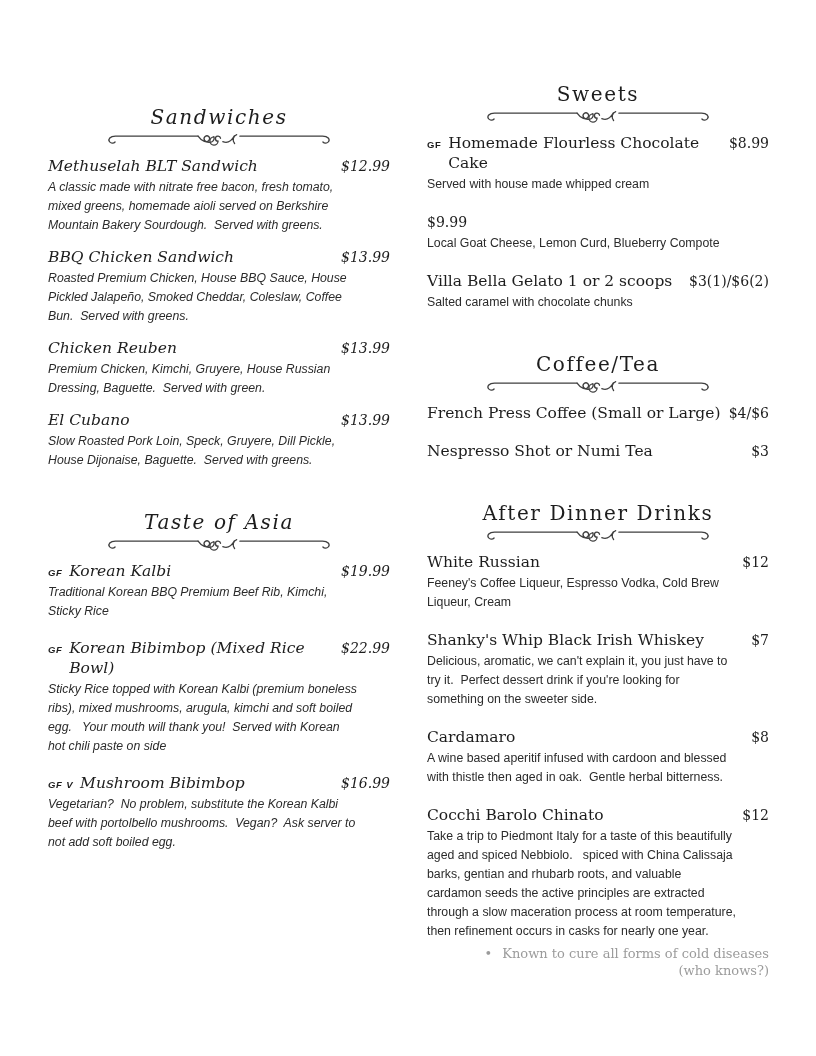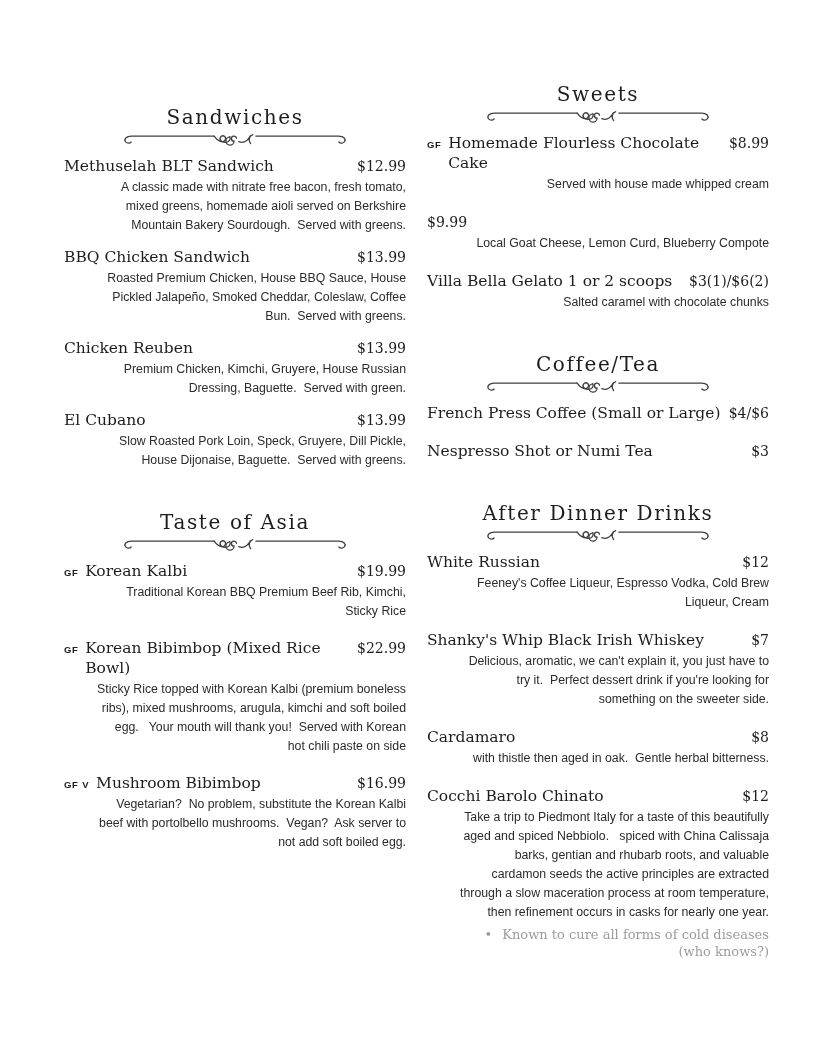--- a/index.html
+++ b/index.html
@@ -1,21 +1,21 @@
 <!DOCTYPE html>
 <html style="--ink: #1d1d1d; --desc: #2b2b2b; --muted: #9b9b9b; --ornament: #3f3f3f;"><head>
 <meta charset="utf-8">
 <style>
   html,body{margin:0;padding:0;background:#ffffff;}
   .page{
     position:relative;width:816px;height:1056px;background:#fff;overflow:hidden;
     font-family:"Liberation Sans",sans-serif;color:var(--ink,#1d1d1d);
   }
   .col{position:absolute;width:342px;}
-  .col-left{left:64px;top:105px;}
+  .col-left{left:48px;top:105px;font-style:italic;}
   .col-right{left:427px;top:82px;}
 
   .section{margin-bottom:40px;}
   .section-header{text-align:center;margin-bottom:9px;}
   .section-title{
     font-family:"DejaVu Serif","Liberation Serif",serif;font-weight:normal;
     font-size:20px;line-height:24px;letter-spacing:1.6px;margin:0;color:var(--ink,#1d1d1d);
   }
   .ornament{width:228px;height:16px;display:block;margin:2px auto 0;color:var(--ornament,#3f3f3f);}
 
@@ -24,21 +24,21 @@
   .section-taste-of-asia .item{margin-bottom:17px;}
   .item:last-child{margin-bottom:0;}
 
   .item-head{display:flex;justify-content:space-between;align-items:flex-start;line-height:20px;}
   .item-title{display:inline-flex;align-items:baseline;gap:7px;}
   .badges{display:inline-flex;gap:4px;}
   .badge{font-family:"Liberation Sans",sans-serif;font-weight:bold;font-size:9.5px;letter-spacing:.5px;line-height:1;color:var(--ink,#1d1d1d);}
   .item-name{font-family:"DejaVu Serif","Liberation Serif",serif;font-size:15.5px;color:var(--ink,#1d1d1d);}
   .item-price{font-family:"DejaVu Serif","Liberation Serif",serif;font-size:14px;color:var(--ink,#1d1d1d);white-space:nowrap;}
 
-  .item-desc{margin-top:2px;color:var(--desc,#2b2b2b);text-align:right;}
+  .item-desc{margin-top:2px;color:var(--desc,#2b2b2b);}
   .desc-line{white-space:pre;font-size:12.3px;line-height:19px;}
 
   .item-note{
     margin-top:4px;padding-left:22px;color:var(--muted,#9b9b9b);
     font-family:"DejaVu Serif","Liberation Serif",serif;font-size:13px;line-height:17px;text-align:right;
   }
   .note-bullet{margin-right:6px;}
 </style>
 </head>
 <body>
@@ -336,20 +336,21 @@
 
   <div class="item">
     <div class="item-head">
       <span class="item-title">
 
         <span class="item-name">Cardamaro</span>
       </span>
       <span class="item-price">$8</span>
     </div>
     <div class="item-desc">
+              <div class="desc-line">A wine based aperitif infused with cardoon and blessed</div>
               <div class="desc-line">with thistle then aged in oak.  Gentle herbal bitterness.</div>
             </div>
 
   </div>
 
   <div class="item">
     <div class="item-head">
       <span class="item-title">
 
         <span class="item-name">Cocchi Barolo Chinato</span>

